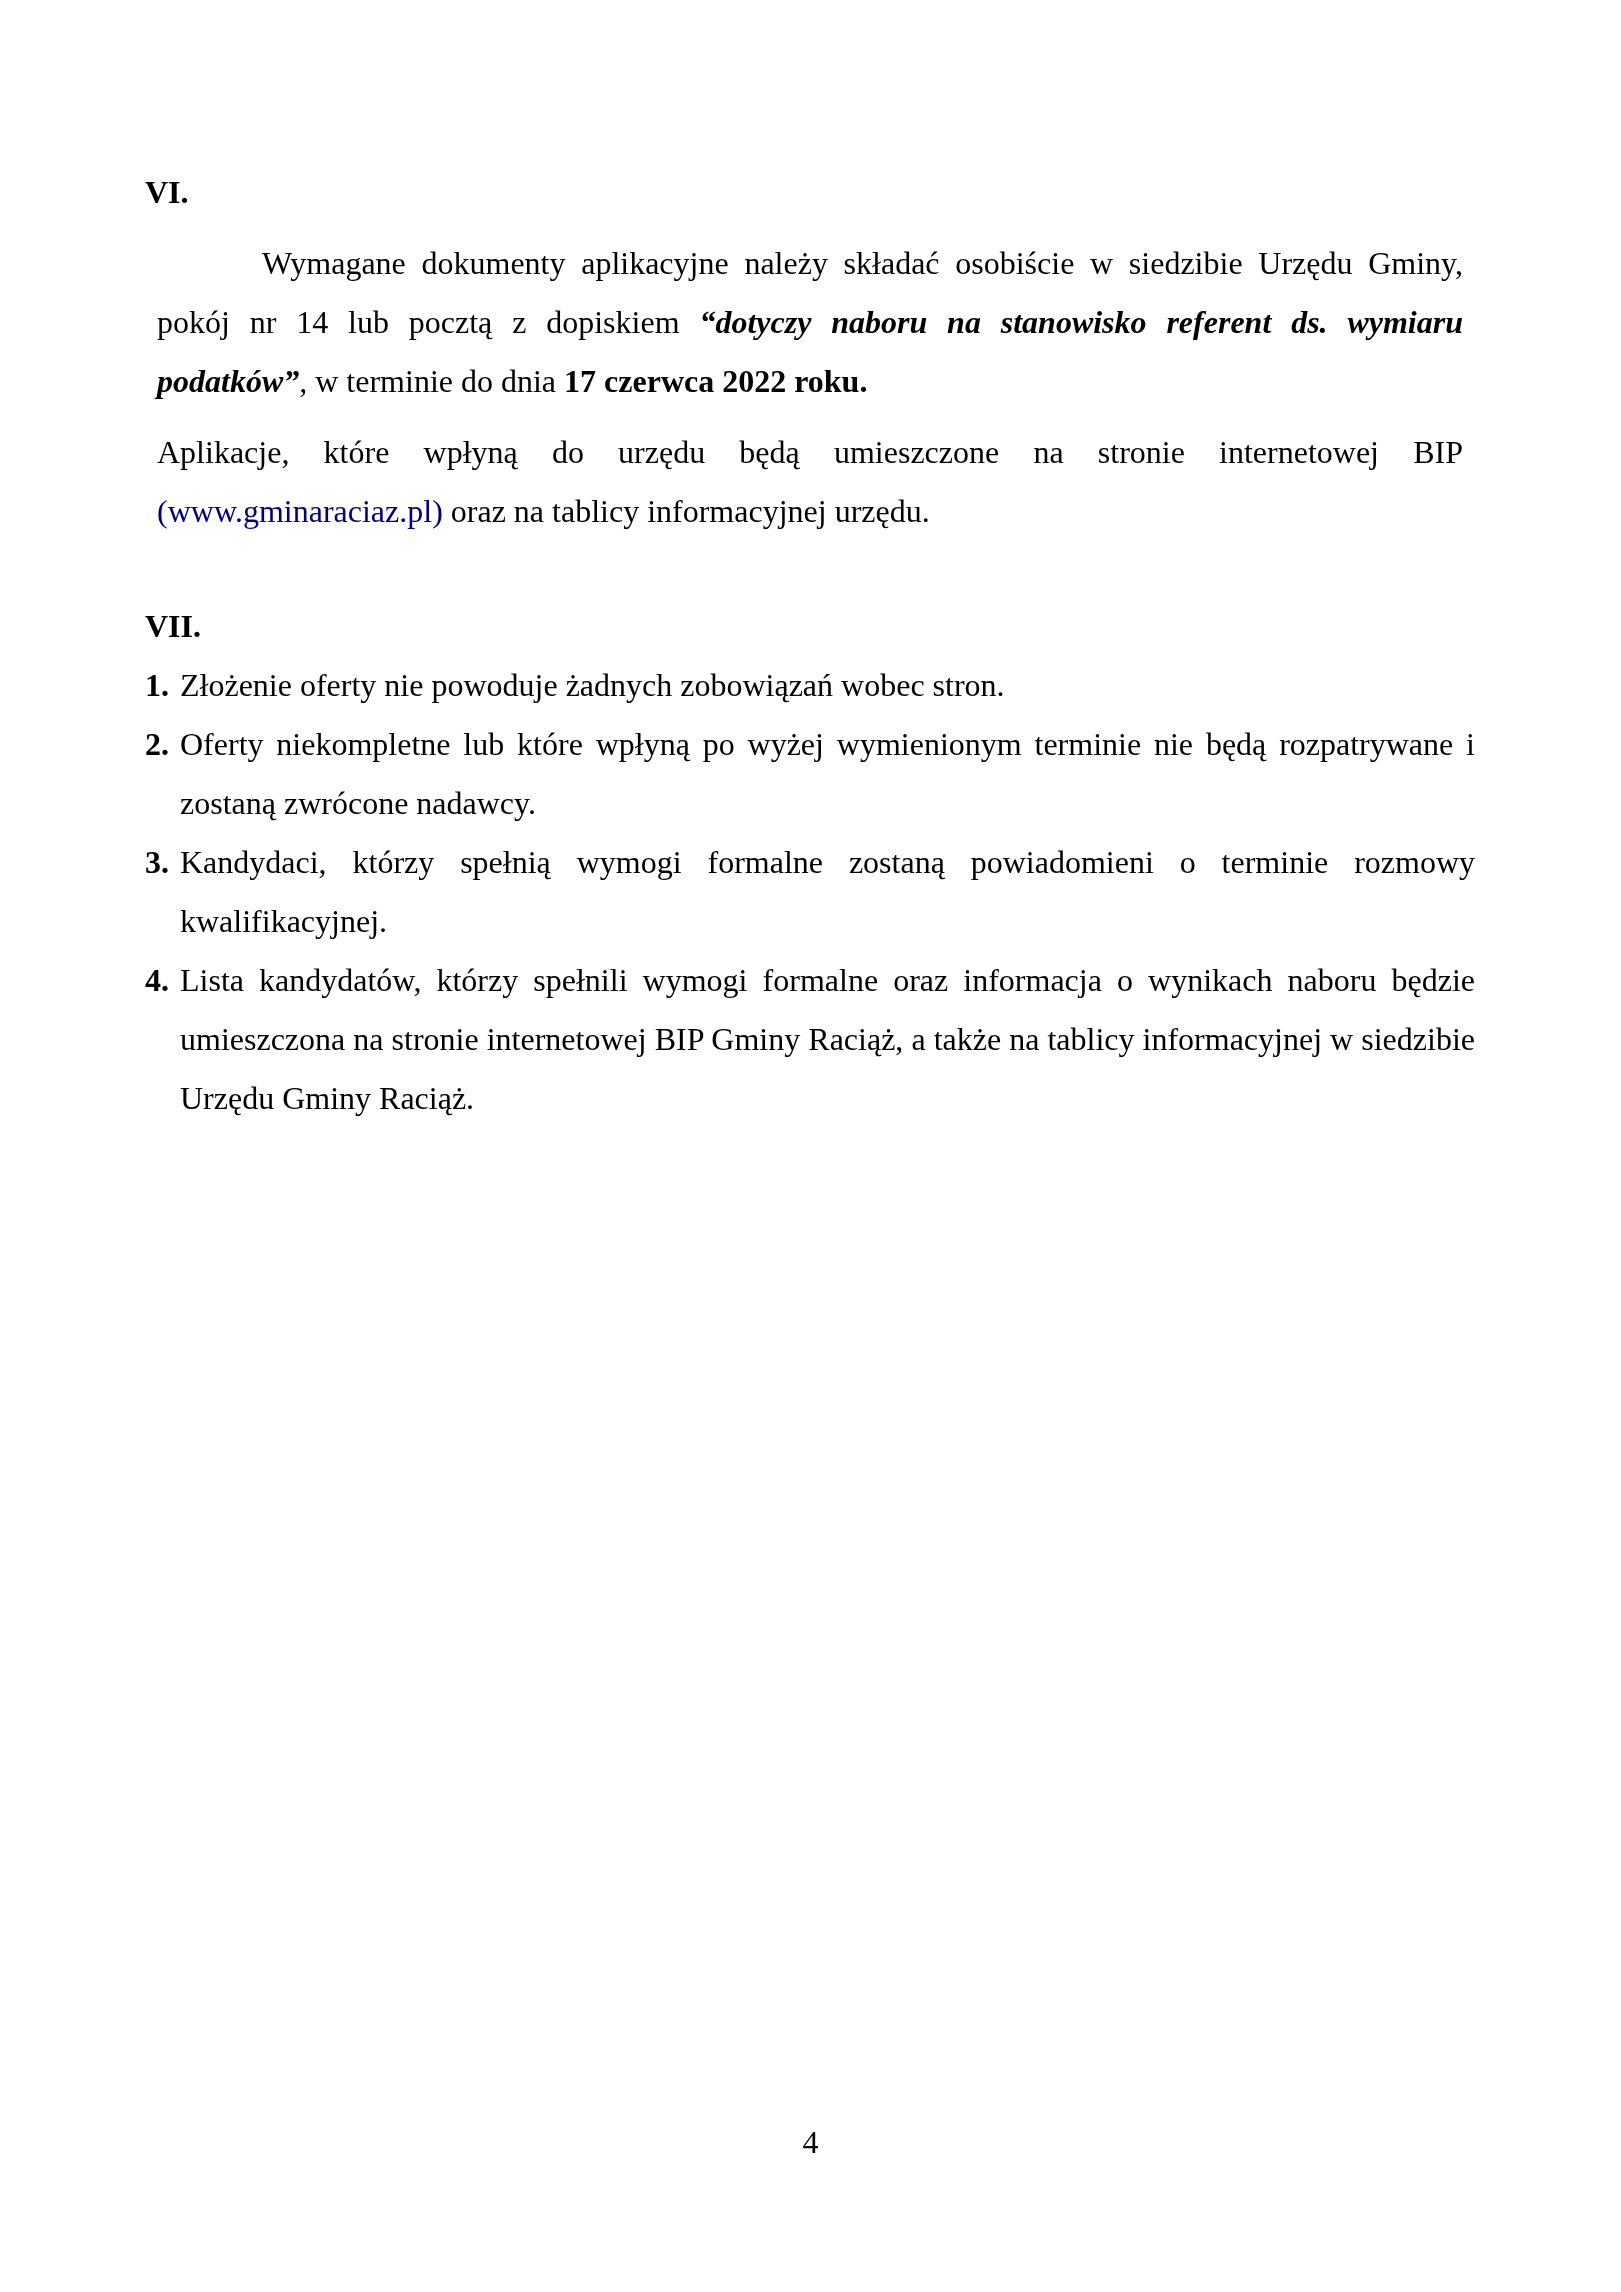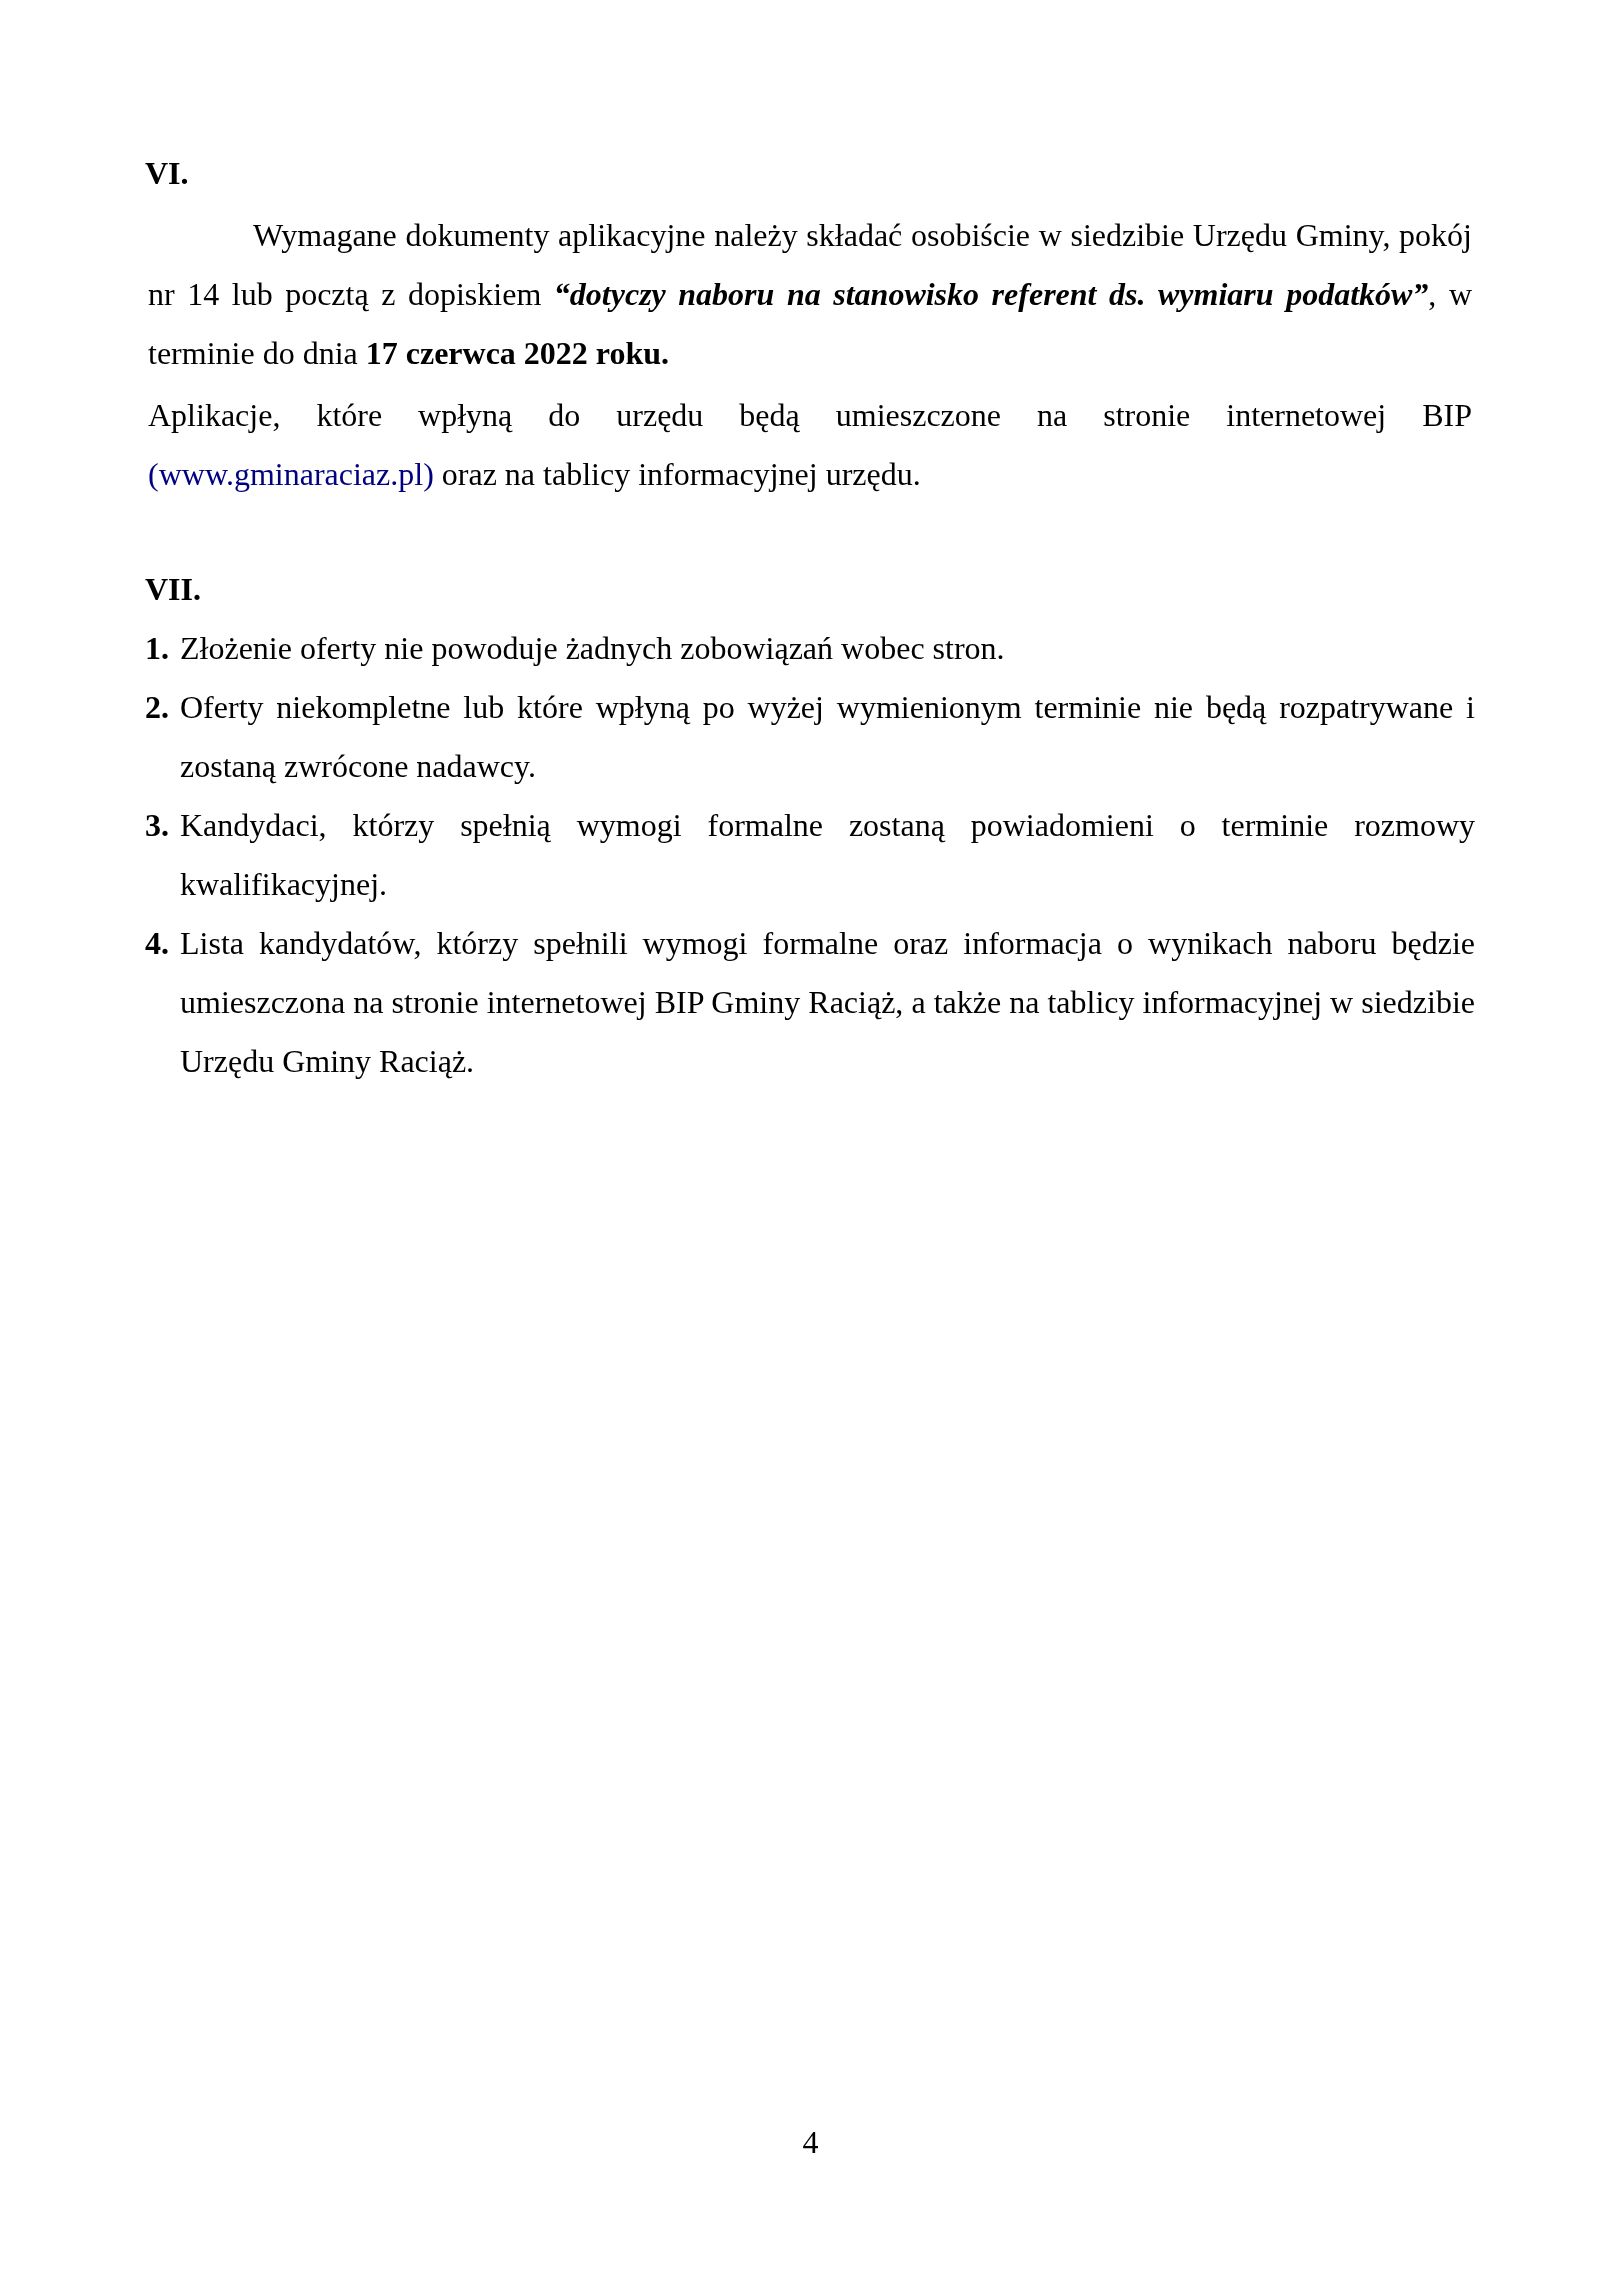--- a/index.html
+++ b/index.html
@@ -14,34 +14,34 @@
     background: var(--color-page_background, #ffffff);
     color: var(--color-text, #000000);
     font-family: "Liberation Serif", "DejaVu Serif", serif;
     font-size: 32px;
     line-height: 59px;
     overflow: hidden;
   }
   .content {
     position: absolute;
     left: 145px;
-    top: 144px;
+    top: 163px;
     width: 1330px;
   }
   .heading {
     display: flex;
     font-weight: bold;
   }
   .heading .h-num {
     flex: none;
   }
   .heading-vi .h-num { width: 80px; }
   .heading-vii .h-num { width: 56px; }
   .para {
-    margin: 3px;
+    margin: 12px;
     text-align: justify;
   }
   .para.first-indent {
     text-indent: 105px;
   }
   .bi { font-weight: bold; font-style: italic; }
   .b  { font-weight: bold; }
   .link {
     color: var(--color-link, #000080);
     cursor: pointer;

